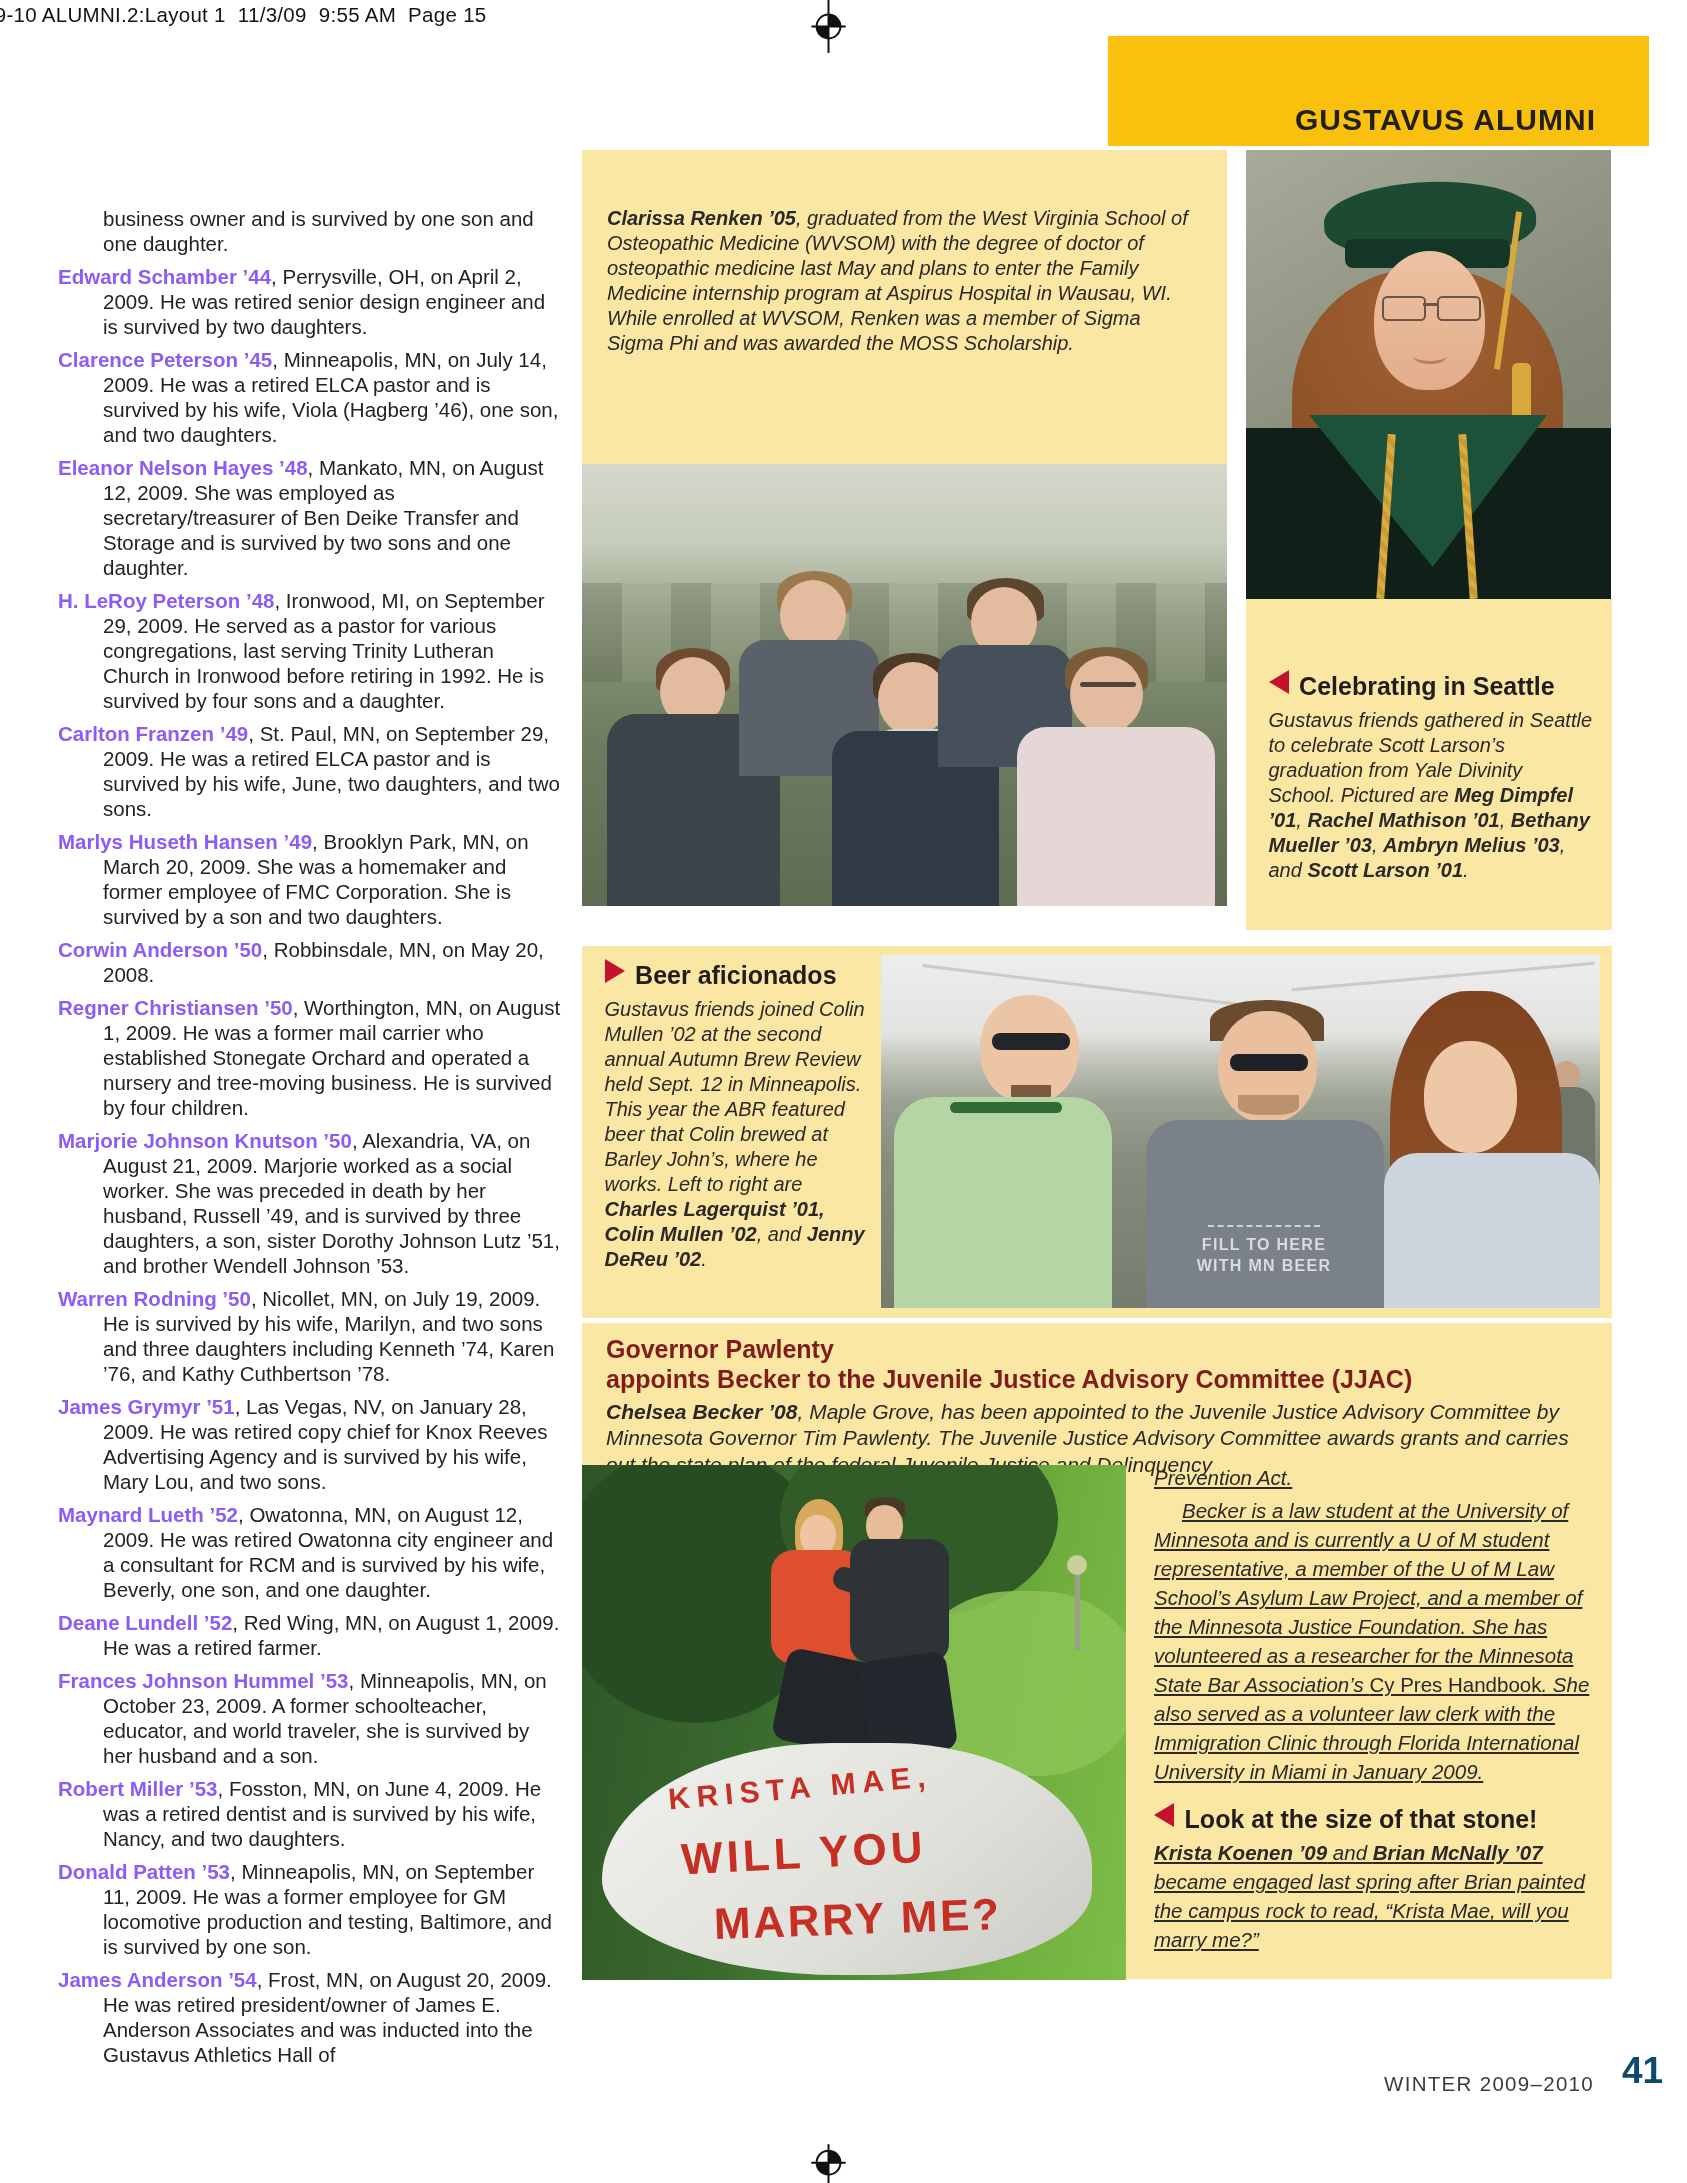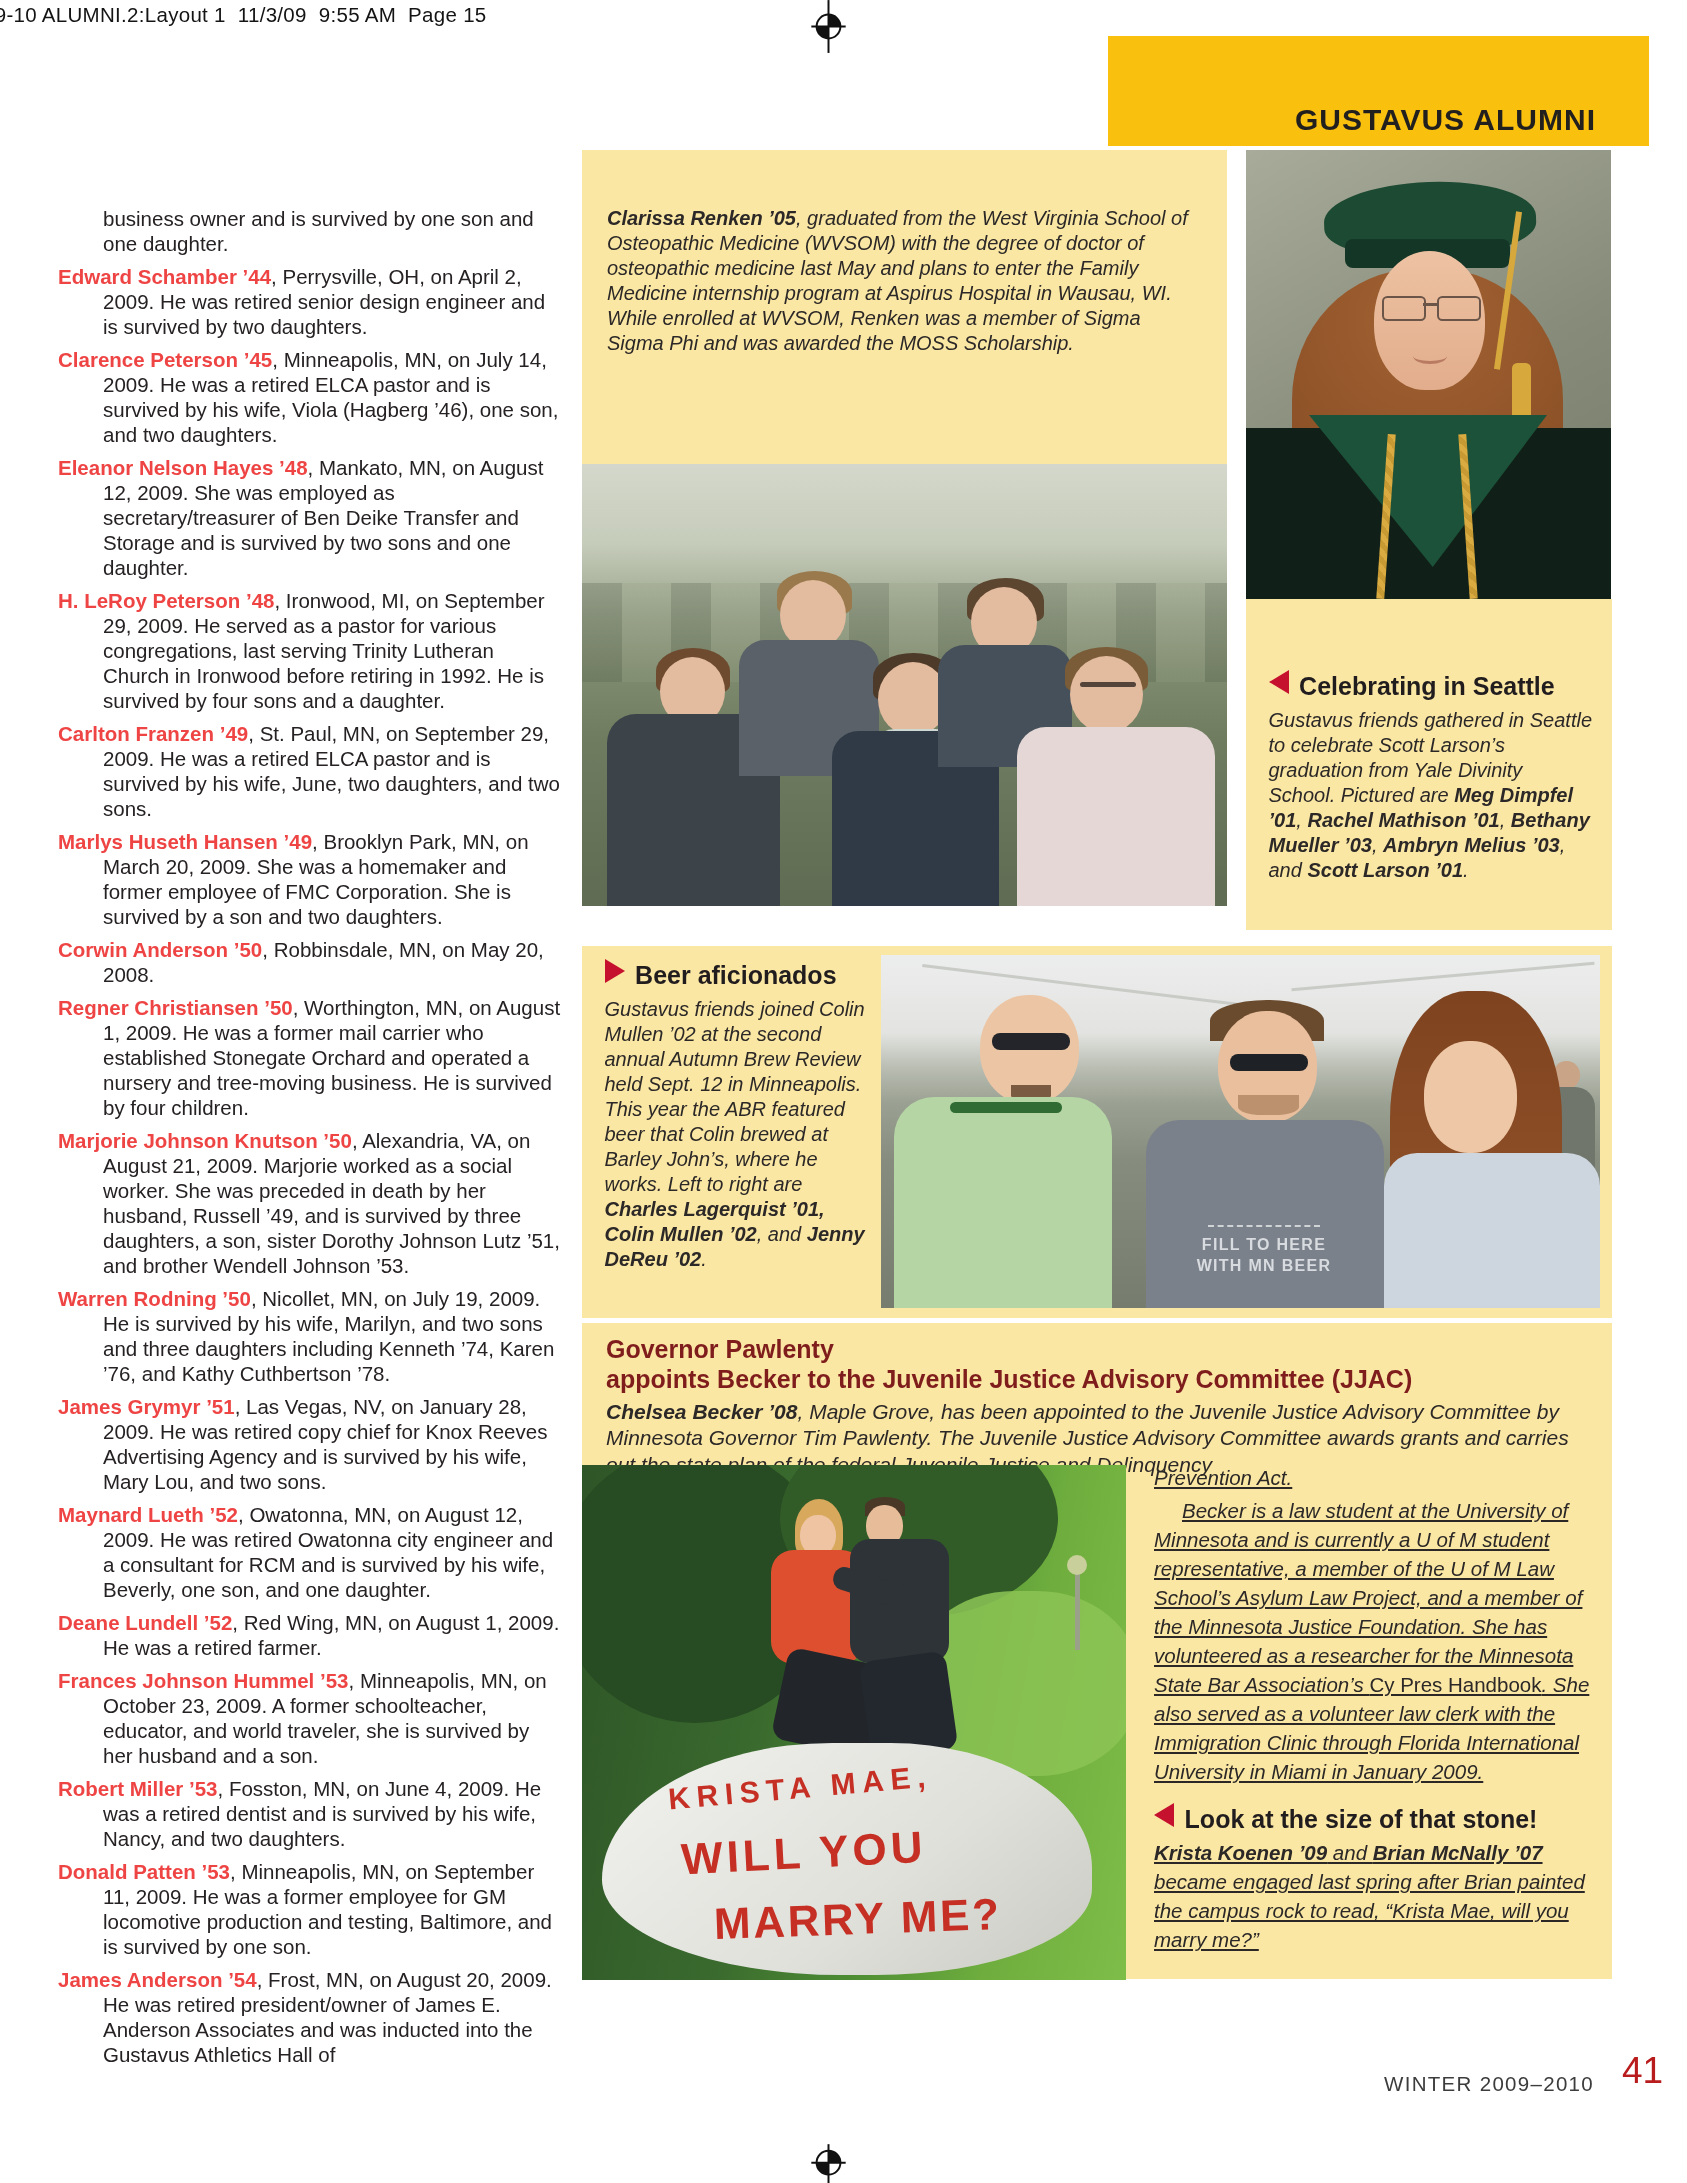--- a/index.html
+++ b/index.html
@@ -10,21 +10,21 @@
   .regmark{position:absolute;left:810px;}
   .regmark.top{top:0px;}
   .regmark.bottom{top:2144px;}
   
   .banner{position:absolute;left:1108px;top:36px;width:541px;height:110px;background:#FAC00E;}
   .banner span{position:absolute;right:53px;bottom:9.3px;font-size:30px;font-weight:700;
                letter-spacing:1px;color:#221f1f;}
   
   .obits{position:absolute;left:50px;top:198px;width:519px;font-size:20.5px;line-height:25px;color:#262224;}
   .obit{margin:8px;padding-left:45px;text-indent:-45px;}
-  .obit b{font-weight:700;color:#ef4444;}
+  .obit b{font-weight:700;color:#8b5cf6;}
   .obit.cont{text-indent:0;}
   
   .box{position:absolute;background:#FBE7A4;box-sizing:border-box;}
   .title{margin:0;font-size:25px;line-height:30px;font-weight:700;color:#211d1e;}
   .tri{display:inline-block;width:0;height:0;margin-right:10.6px;vertical-align:1.3px;}
   .tri.right{border-left:20px solid #C5112E;border-top:12.6px solid transparent;border-bottom:12.6px solid transparent;}
   .tri.left{border-right:20px solid #C5112E;border-top:12.6px solid transparent;border-bottom:12.6px solid transparent;}
   .body{margin:6.6px 0 0 0;font-size:20px;line-height:25px;font-style:italic;color:#2b2827;}
   .bi{font-weight:700;font-style:italic;}
   .seg-b{font-weight:700;}
@@ -37,21 +37,21 @@
   .ptitle{margin:0;padding:10.6px 0 0 24px;font-size:25px;line-height:30px;font-weight:700;color:#7f1d1d;}
   .lead{margin:5.3px 24px 0 24px;font-size:21px;line-height:26.5px;}
   .rightcol{position:absolute;left:572px;top:136px;width:438px;}
   .rightcol .pa{margin:0;font-size:20.5px;line-height:29px;}
   .rightcol .indent{margin:0;text-indent:28px;font-size:20.5px;line-height:29px;}
   .rightcol .title{margin-top:17px;}
   .rightcol .body{font-size:20.5px;line-height:29px;margin-top:4px;text-decoration:underline;}
   
   .issue{position:absolute;left:1336px;top:2072px;width:258px;text-align:right;font-size:20.5px;
          letter-spacing:1.3px;color:#3c3c3c;}
-  .pageno{position:absolute;left:1622px;top:2050px;font-size:37px;font-weight:400;color:#b91c1c;text-align:right;}
+  .pageno{position:absolute;left:1622px;top:2050px;font-size:37px;font-weight:700;color:#0c4a6e;text-align:right;}
   
   .photo{position:absolute;overflow:hidden;}
   .photo div{position:absolute;}
   .ph-grad{left:1246px;top:150px;width:365px;height:450px;
            background:linear-gradient(150deg,#a8ab99,#878b79 55%,#767a69);}
   .grad-hair{left:46px;top:119px;width:271px;height:284px;border-radius:46% 46% 38% 38%;
              background:radial-gradient(circle at 50% 18%,#a26232,#8a4f26 75%);}
   .grad-cap{left:78px;top:32px;width:212px;height:74px;background:#1d4a33;border-radius:55% 55% 45% 45%;transform:rotate(-2deg);}
   .grad-band{left:99px;top:89px;width:165px;height:29px;background:#143627;border-radius:8px;}
   .grad-tassel{left:259px;top:61px;width:6px;height:159px;background:#d7a93c;transform:rotate(8deg);}

